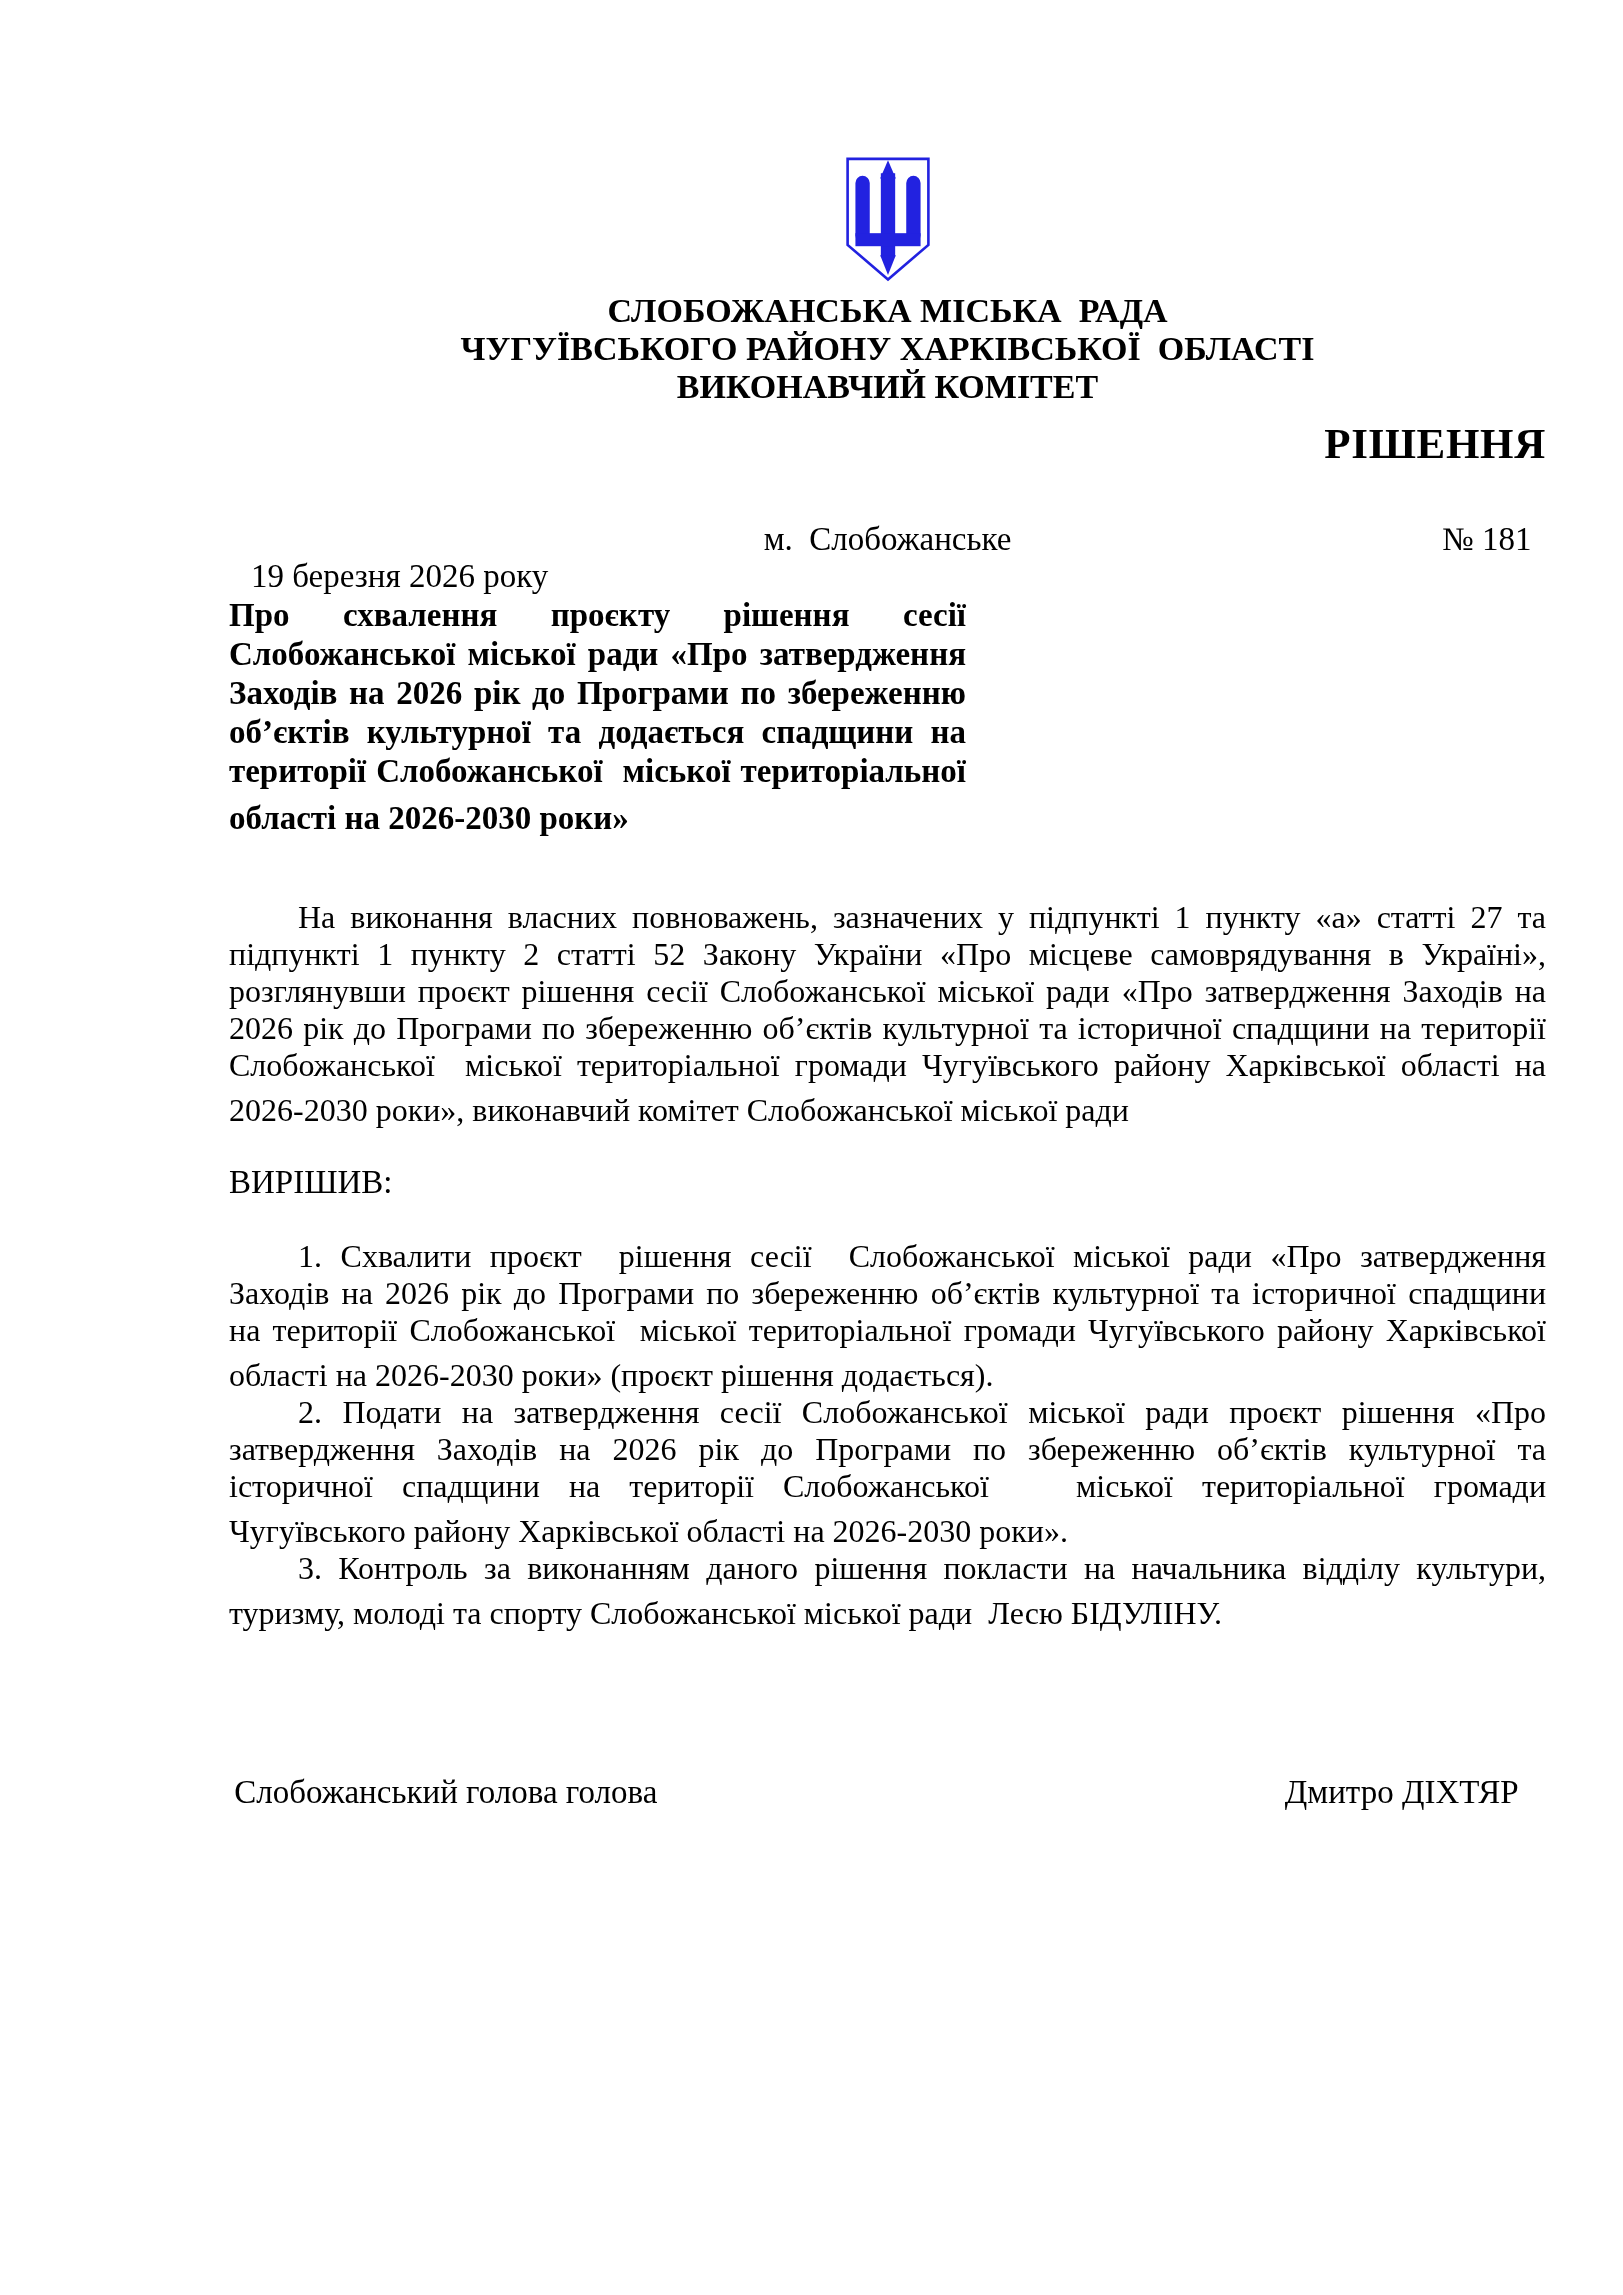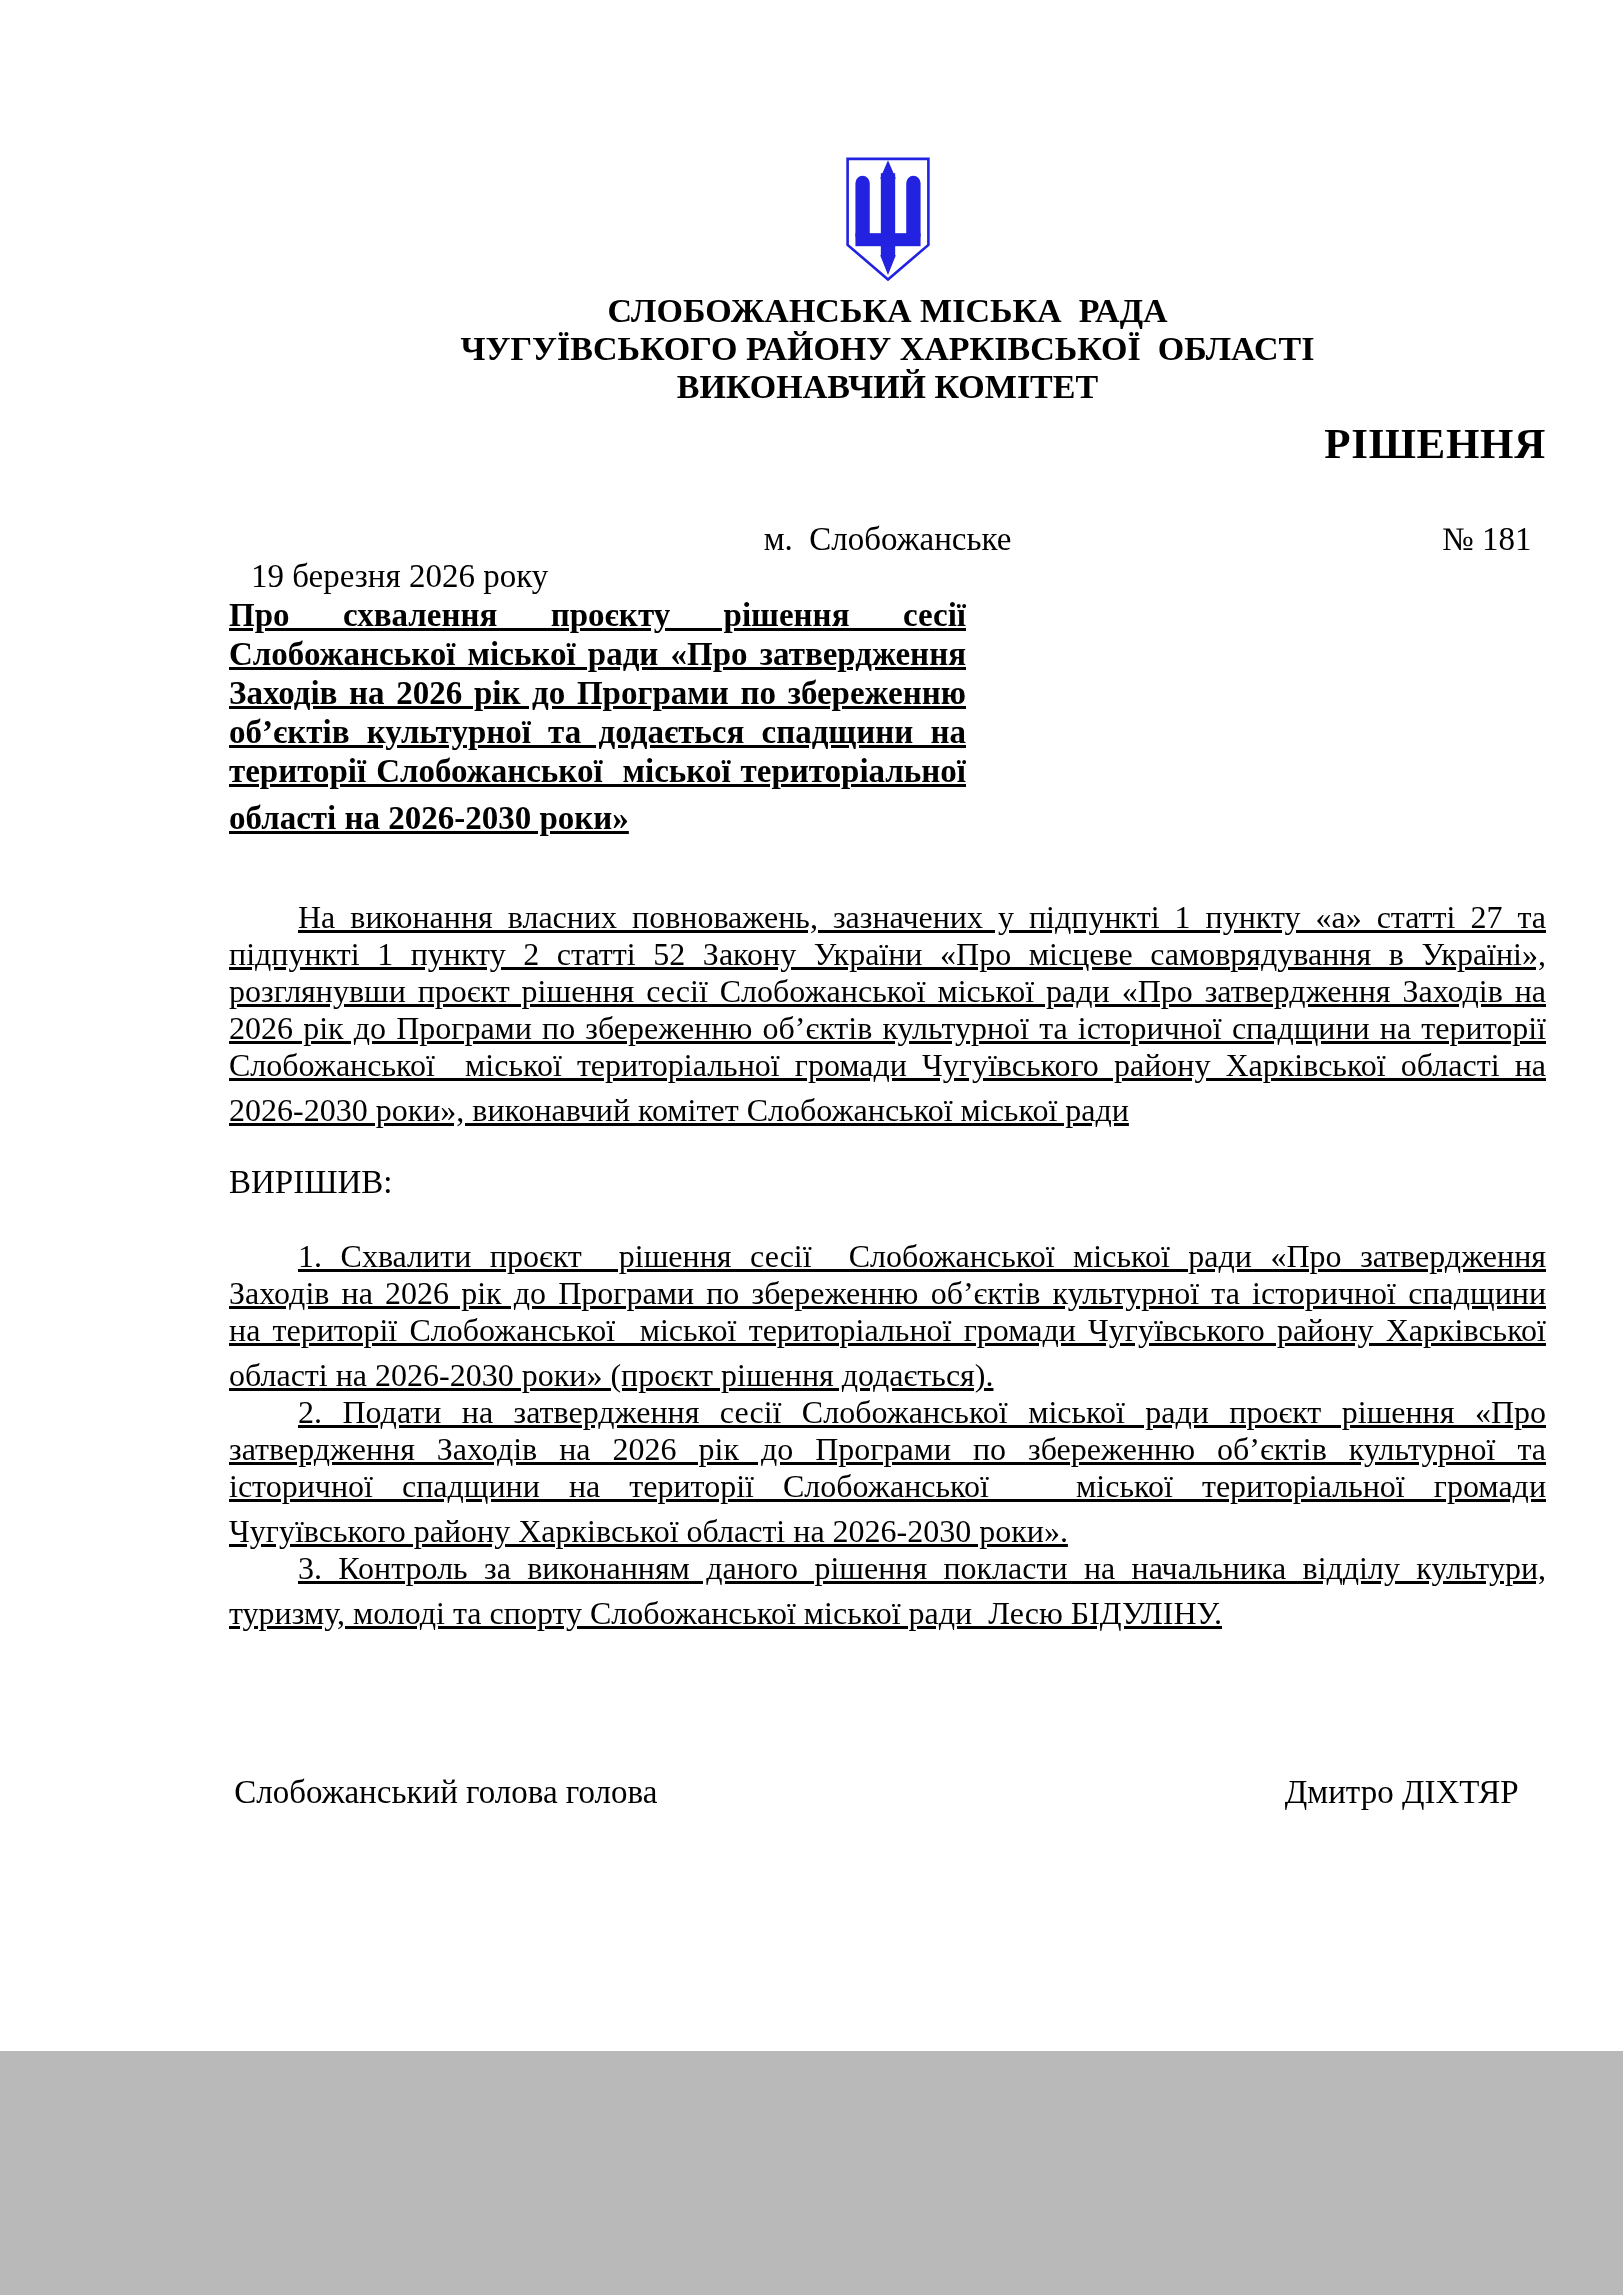--- a/index.html
+++ b/index.html
@@ -1,18 +1,18 @@
 <!DOCTYPE html>
 <html style="font-size:10.5px"><head>
 <meta charset="utf-8">
 <style>
   html,body { margin:0; padding:0; background:#b9b9b9; }
   .page {
     position:relative;
-    width:1623px; height:2051px;
+    width:1623px; height:2295px;
     background:#ffffff;
     font-family:"Liberation Serif", serif;
     color:#000;
     overflow:hidden;
   }
   .abs { position:absolute; }
   .col { left:229px; width:1317px; }
 
   
   .emblem { left:845px; top:156px; width:86px; height:127px; }
@@ -26,21 +26,21 @@
   
   .dateline { top:521px; height:39px; font-size:33px; line-height:37px; }
   .dateline .date   { position:absolute; left:22px;  white-space:pre;margin-top:37px; }
   .dateline .place  { position:absolute; left:50%; transform:translateX(-50%); white-space:pre;text-align:center; }
   .dateline .number { position:absolute; right:14.4px; white-space:pre; }
 
   
   .subject { left:229px; top:596px; width:737px; font-weight:bold; font-size:33px; line-height:39px; }
 
   
-  .just .ln { text-align:justify; text-align-last:justify; white-space:pre-wrap;text-decoration:underline; }
+  .just .ln { text-align:justify; text-align-last:justify; white-space:pre-wrap; }
   .just .ln:last-child { text-align-last:left;margin-top:8px; }
   .first-indent .ln:first-child { text-indent:69px; }
 
   .preamble { top:899px; font-size:32px; line-height:37px; }
 
   .resolved { top:1164px; font-size:33px; line-height:37px; }
 
   .items-block { top:1238px; font-size:32px; line-height:37px; }
   .items-block .item .ln:first-child { text-indent:69px; }
 

